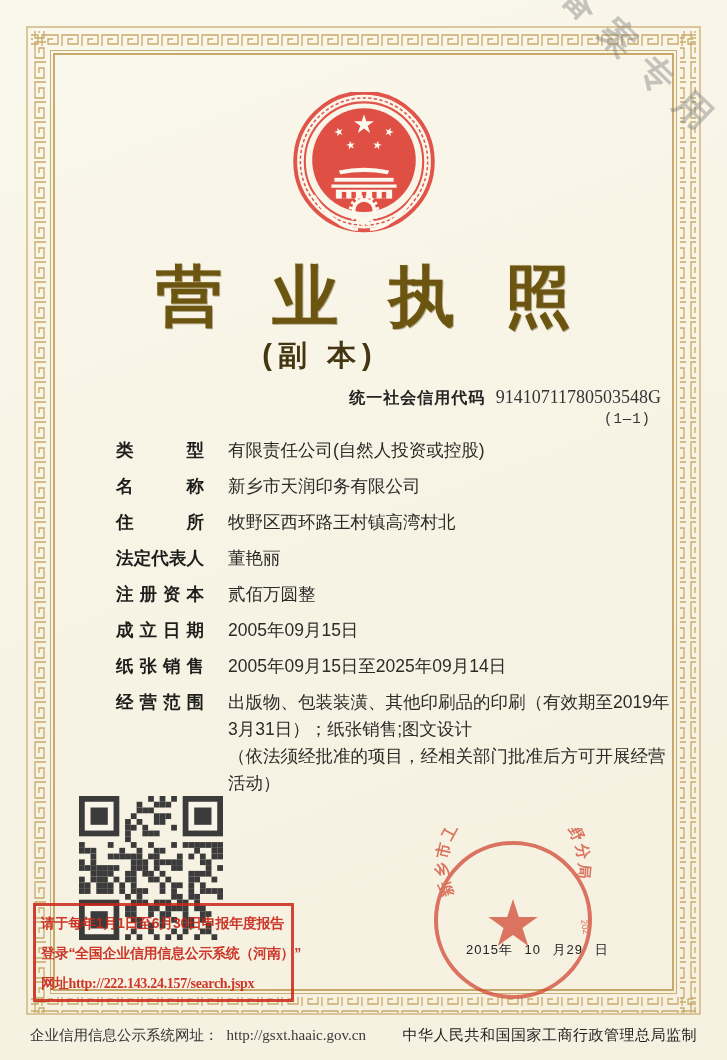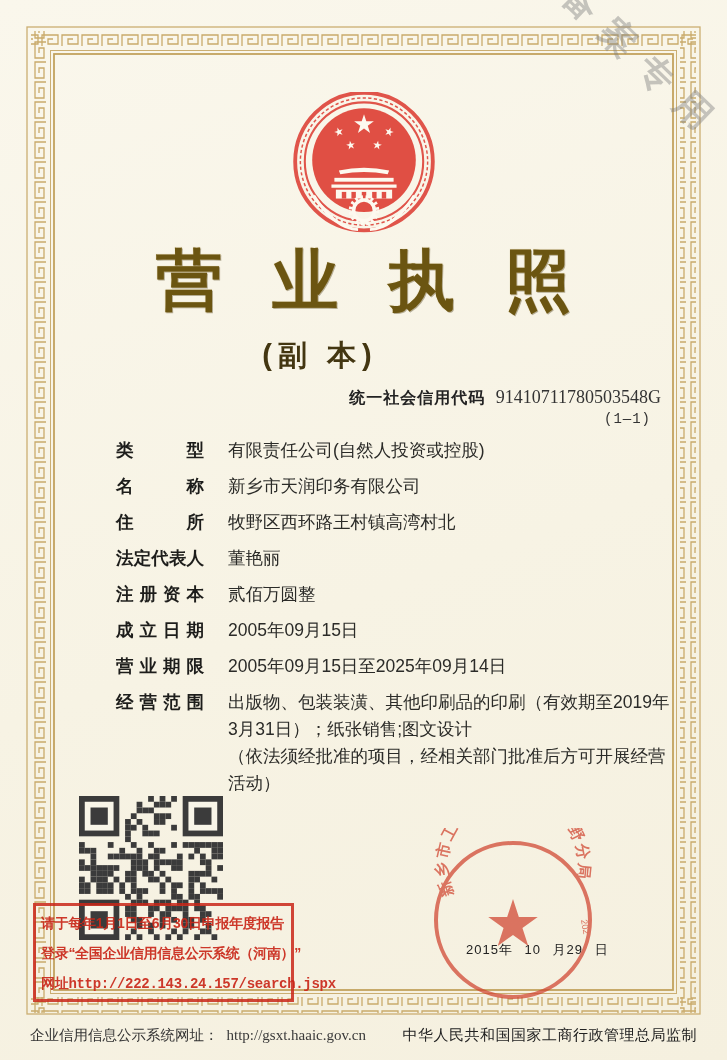--- a/index.html
+++ b/index.html
@@ -19,21 +19,21 @@
     position:absolute; left:538px; top:46px; width:230px; height:42px;
     transform:rotate(44deg);
     font-size:36px; font-weight:600; letter-spacing:16px;
     color:rgba(125,125,125,0.42);
     white-space:nowrap;
   }
 
   .emblem { position:absolute; left:290px; top:92px; width:148px; height:148px; }
 
   .title {
-    position:absolute; left:0; top:236px; width:727px;
+    position:absolute; left:0; top:252px; width:727px;
     text-align:center;
     font-size:66px; font-weight:900;
     letter-spacing:16px; text-indent:16px;
     color:#6b5511;
     text-shadow:0 0 1px rgba(160,125,35,.55), 1px 1px 0 rgba(60,45,8,.35);
     font-family:"Liberation Sans", sans-serif;
   }
   .subtitle {
     position:absolute; left:0; top:336px; width:634px;
     text-align:center;
@@ -69,21 +69,21 @@
   .qr { position:absolute; left:79px; top:796px; width:144px; height:144px; }
 
   .stamp-box {
     position:absolute; left:33px; top:903px; width:261px; height:99px;
     border:3px solid rgba(201,39,25,0.85);
     color:rgba(201,39,25,0.92);
     font-size:14px; line-height:30px; font-weight:700;
     padding:2px 5px; white-space:pre; overflow:visible;
     letter-spacing:-0.3px;
   }
-  .stamp-box .url-line { font-family:Liberation Mono, monospace; }
+  .stamp-box .url-line { font-family:Liberation Serif, serif; }
 
   .registry-label {
     position:absolute; left:337px; top:884px;
     font-size:18px; font-weight:700; letter-spacing:11px; color:#2a2a28;
     white-space:nowrap;
   }
   .date-line {
     position:absolute; left:466px; top:941px;
     font-size:13px; color:#222; word-spacing:7px; letter-spacing:1px;
     white-space:nowrap;
@@ -192,21 +192,21 @@
     </div>
     <div class="frow">
       <div class="flabel">注册资本</div>
       <div class="fvalue">贰佰万圆整</div>
     </div>
     <div class="frow">
       <div class="flabel">成立日期</div>
       <div class="fvalue">2005年09月15日</div>
     </div>
     <div class="frow">
-      <div class="flabel">营业期限</div>
+      <div class="flabel">纸张销售</div>
       <div class="fvalue">2005年09月15日至2025年09月14日</div>
     </div>
     <div class="frow">
       <div class="flabel">经营范围</div>
       <div class="fvalue">出版物、包装装潢、其他印刷品的印刷（有效期至2019年3月31日）；纸张销售;图文设计
 （依法须经批准的项目，经相关部门批准后方可开展经营活动）</div>
     </div>
   </div>
 
   <svg class="qr" viewBox="0 0 150 150">

